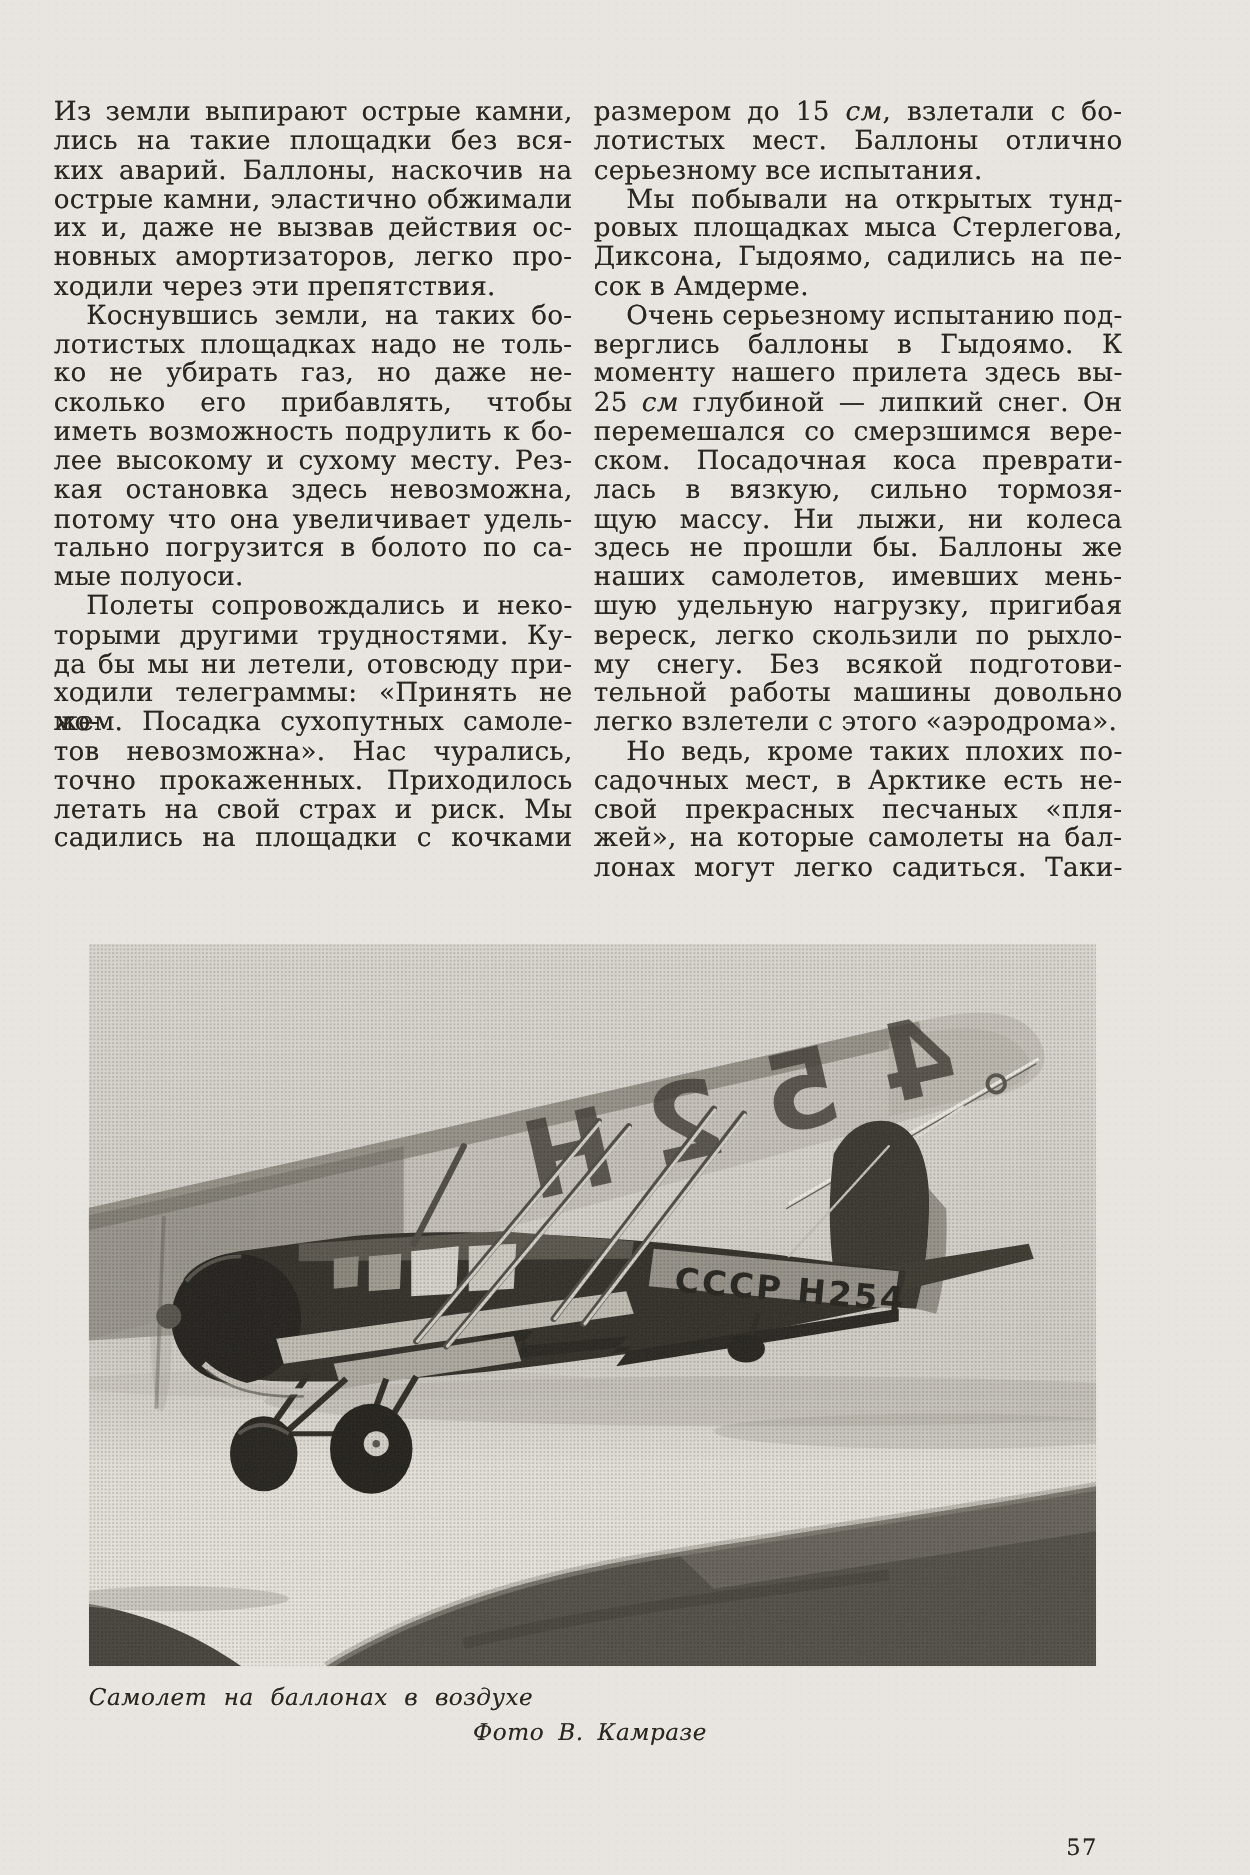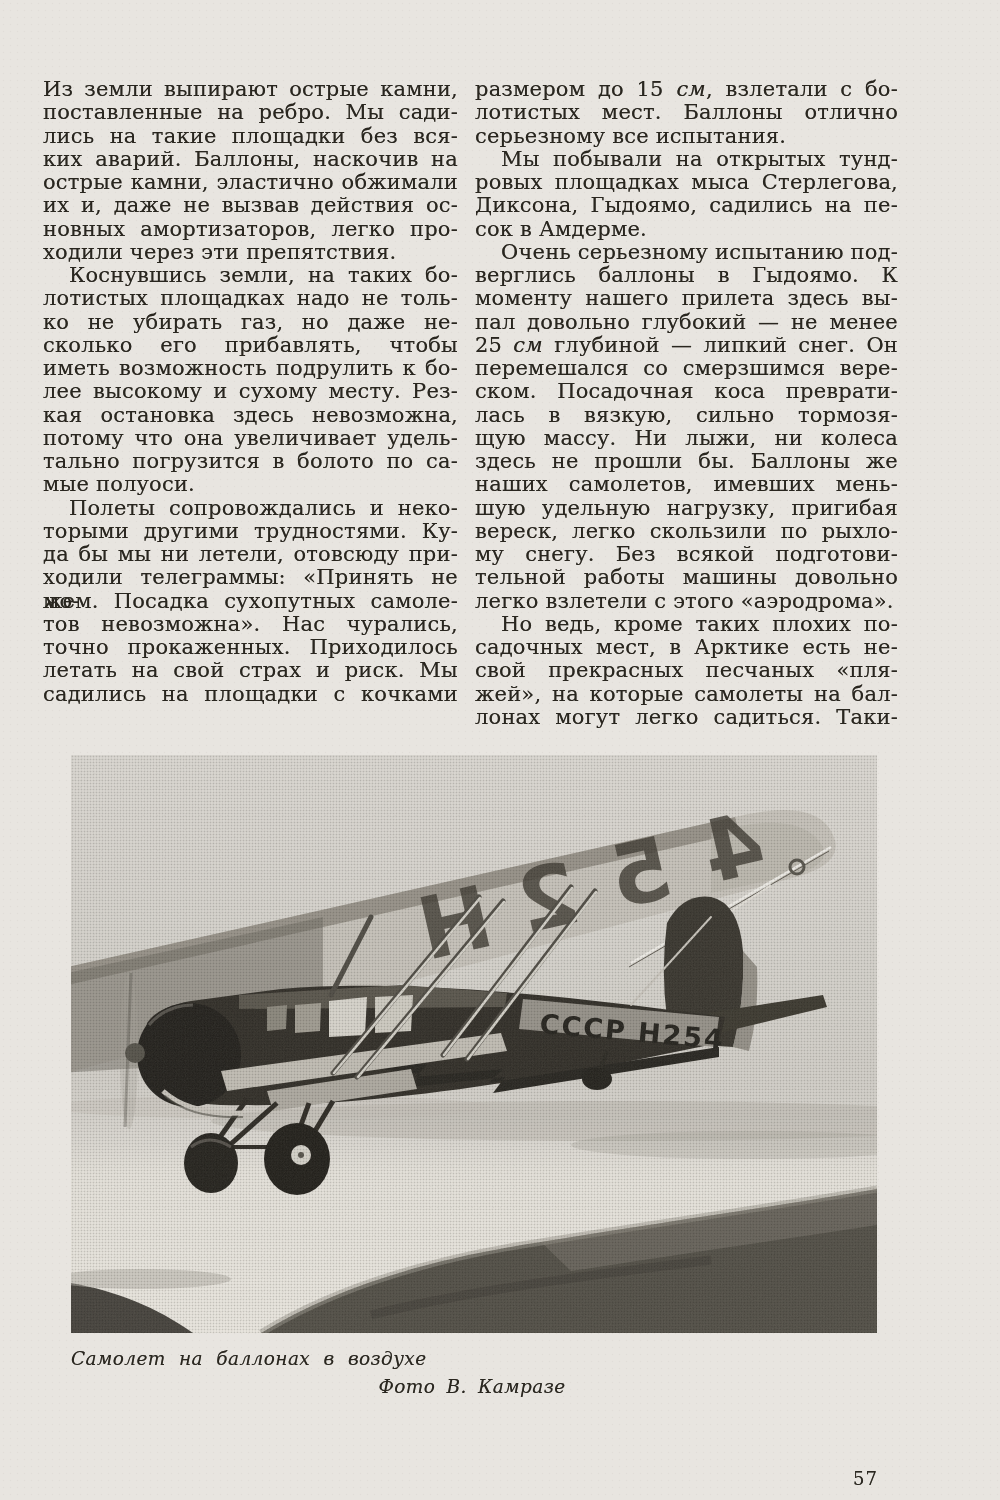--- a/index.html
+++ b/index.html
@@ -62,21 +62,20 @@
     text-shadow: 0 0 0.4px rgba(30,27,22,0.5);
   }
 </style>
 </head>
 <body style="--paper: #e8e5e0; --ink: #29261f;">
 
 <div class="page">
 
   <div class="column col-left">
       <div class="line">Из земли выпирают острые камни,</div>
-      <div class="line">поставленные на ребро. Мы сади-</div>
       <div class="line">лись на такие площадки без вся-</div>
       <div class="line">ких аварий. Баллоны, наскочив на</div>
       <div class="line">острые камни, эластично обжимали</div>
       <div class="line">их и, даже не вызвав действия ос-</div>
       <div class="line">новных амортизаторов, легко про-</div>
       <div class="line end">ходили через эти препятствия.</div>
       <div class="line indent">Коснувшись земли, на таких бо-</div>
       <div class="line">лотистых площадках надо не толь-</div>
       <div class="line">ко не убирать газ, но даже не-</div>
       <div class="line">сколько его прибавлять, чтобы</div>
@@ -100,21 +99,20 @@
       <div class="line">размером до 15 <i>см</i>, взлетали с бо-</div>
       <div class="line">лотистых мест. Баллоны отлично</div>
       <div class="line end">серьезному все испытания.</div>
       <div class="line indent">Мы побывали на открытых тунд-</div>
       <div class="line">ровых площадках мыса Стерлегова,</div>
       <div class="line">Диксона, Гыдоямо, садились на пе-</div>
       <div class="line end">сок в Амдерме.</div>
       <div class="line indent">Очень серьезному испытанию под-</div>
       <div class="line">верглись баллоны в Гыдоямо. К</div>
       <div class="line">моменту нашего прилета здесь вы-</div>
-      <div class="line">пал довольно глубокий — не менее</div>
       <div class="line">25 <i>см</i> глубиной — липкий снег. Он</div>
       <div class="line">перемешался со смерзшимся вере-</div>
       <div class="line">ском. Посадочная коса преврати-</div>
       <div class="line">лась в вязкую, сильно тормозя-</div>
       <div class="line">щую массу. Ни лыжи, ни колеса</div>
       <div class="line">здесь не прошли бы. Баллоны же</div>
       <div class="line">наших самолетов, имевших мень-</div>
       <div class="line">шую удельную нагрузку, пригибая</div>
       <div class="line">вереск, легко скользили по рыхло-</div>
       <div class="line">му снегу. Без всякой подготови-</div>

